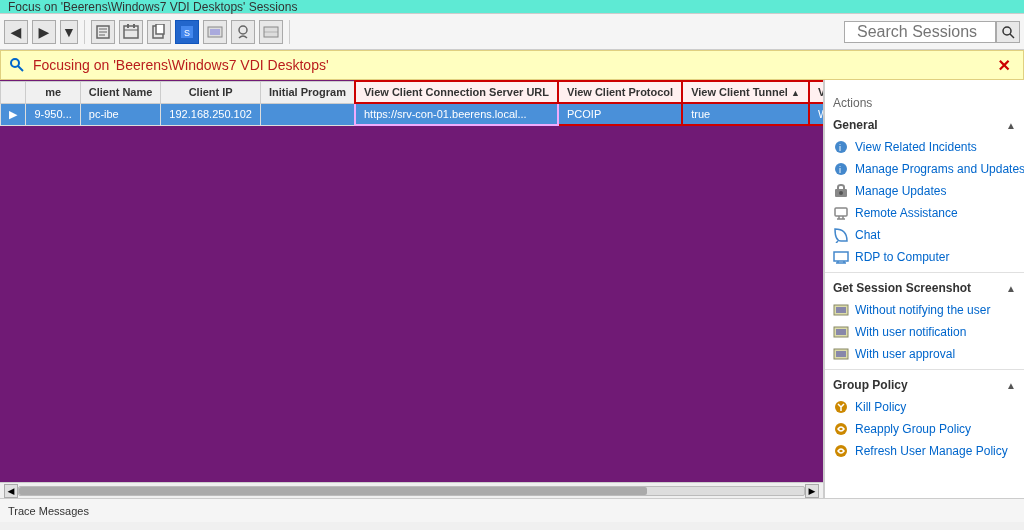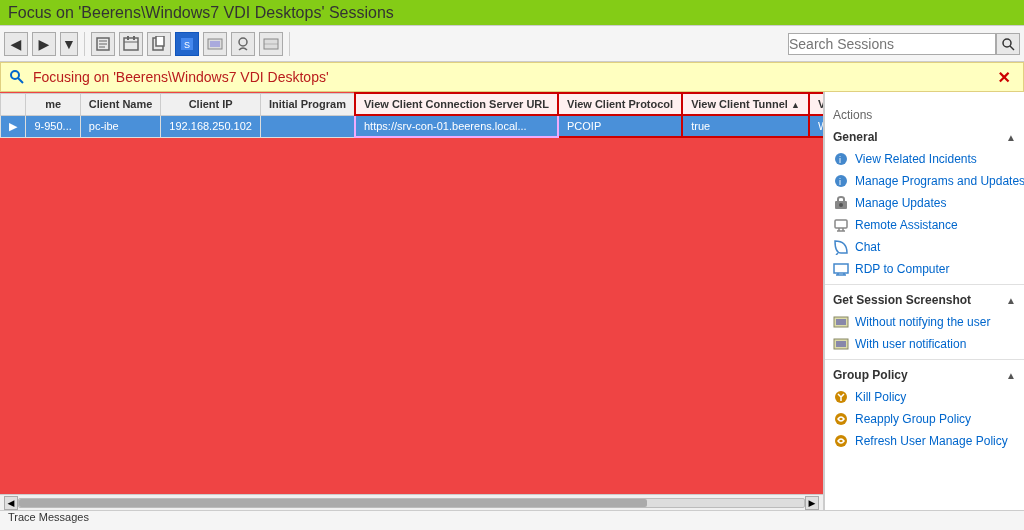--- a/index.html
+++ b/index.html
@@ -1,56 +1,56 @@
 <!DOCTYPE html>
 <html><head>
   <meta charset="utf-8">
   <style>
     * { margin: 0; padding: 0; box-sizing: border-box; }
     body { font-family: 'Segoe UI', Tahoma, Geneva, Verdana, sans-serif; font-size: 12px; background: #f0f0f0; overflow: hidden; width: 1024px; height: 530px; }
 
     
-    #title-bar { background: #84cc16; border-bottom: 1px solid #ccc; padding: 4px 8px; font-size: 16px; color: #333; height: 26px; display: flex; align-items: center; }
+    #title-bar { background: #5eead4; border-bottom: 1px solid #ccc; padding: 4px 8px; font-size: 12px; color: #333; height: 14px; display: flex; align-items: center; }
 
     
     #toolbar { background: #f5f5f5; border-bottom: 1px solid #ccc; height: 36px; display: flex; align-items: center; padding: 0 4px; gap: 4px; }
     .toolbar-btn { width: 24px; height: 24px; border: 1px solid #aaa; background: #e8e8e8; cursor: pointer; display: flex; align-items: center; justify-content: center; font-size: 14px; color: #333; }
     .toolbar-separator { width: 1px; height: 24px; background: #ccc; margin: 0 2px; }
     .toolbar-search { display: flex; align-items: center; margin-left: auto; }
-    .toolbar-search input { width: 208px; height: 22px; border: 1px solid #aaa; padding: 0 0; font-size: 14px; }
+    .toolbar-search input { width: 152px; height: 22px; border: 1px solid #aaa; padding: 0 12px; font-size: 16px; }
     .toolbar-search button { width: 24px; height: 22px; border: 1px solid #aaa; background: #e8e8e8; cursor: pointer; display: flex; align-items: center; justify-content: center; }
 
     
     #focus-bar { background: #ffffc0; border: 1px solid #e0d080; height: 30px; display: flex; align-items: center; padding: 0 8px; gap: 8px; }
     #focus-bar .focus-text { color: #b91c1c; font-size: 14px; flex: 1; }
     #focus-bar .close-btn { color: #cc0000; font-size: 16px; cursor: pointer; font-weight: bold; background: none; border: none; padding: 0 4px; }
 
     
     #main { display: flex; height: calc(530px - 22px - 36px - 30px - 24px); }
 
     
-    #left-panel { flex: 1; overflow: hidden; display: flex; flex-direction: column; border-right: 1px solid #ccc; background: #ef4444; }
+    #left-panel { flex: 1; overflow: hidden; display: flex; flex-direction: column; border-right: 1px solid #ccc; background: #701a75; }
 
     
     #table-container { flex: 1; overflow: auto; position: relative; }
     table { width: 100%; border-collapse: collapse; }
     table thead tr { background: #f0f0f0; }
     table thead th { border: 1px solid #ccc; padding: 4px 8px; font-weight: bold; color: #333; font-size: 11px; text-align: center; white-space: nowrap; }
     table tbody tr { background: #fff; }
     table tbody tr.selected { background: #4a90d9; color: #fff; }
     table tbody td { border: 1px solid #ddd; padding: 4px 8px; font-size: 11px; white-space: nowrap; }
 
     
     #h-scroll { height: 16px; background: #f0f0f0; border-top: 1px solid #ccc; display: flex; align-items: center; padding: 0 4px; }
     #h-scroll-track { flex: 1; height: 10px; background: #ddd; border: 1px solid #bbb; border-radius: 2px; position: relative; }
     #h-scroll-thumb { width: 80%; height: 100%; background: #aaa; border-radius: 2px; }
     .scroll-arrow { width: 14px; height: 14px; background: #e0e0e0; border: 1px solid #aaa; display: flex; align-items: center; justify-content: center; cursor: pointer; font-size: 9px; }
 
     
-    #status-bar { height: 24px; background: #f5f5f5; border-top: 1px solid #ccc; display: flex; padding: 0 8px; font-size: 11px; color: #333; }
+    #status-bar { height: 24px; background: #f5f5f5; border-top: 1px solid #ccc; display: flex; align-items: center; padding: 0 8px; font-size: 11px; color: #333; }
 
     
     #right-panel { width: 200px; background: #fff; border-left: 1px solid #ccc; overflow-y: auto; padding: 12px 0; }
 
     .actions-header { padding: 4px 8px; font-size: 12px; color: #666; font-weight: normal; }
     .section-header { padding: 4px 8px; font-weight: bold; color: #333; font-size: 12px; display: flex; align-items: center; justify-content: space-between; }
     .section-header .collapse-icon { color: #555; font-size: 10px; }
 
     .action-item { display: flex; align-items: center; padding: 3px 8px; gap: 6px; cursor: pointer; white-space: nowrap; font-size: 12px; color: #0066cc; }
     .action-icon { width: 16px; height: 16px; display: flex; align-items: center; justify-content: center; flex-shrink: 0; }
@@ -271,20 +271,29 @@
     <div class="action-item">
       <span class="action-icon">
         <svg width="16" height="16" viewBox="0 0 16 16">
             <rect x="1" y="3" width="14" height="10" fill="#dda" stroke="#886" stroke-width="1"></rect>
             <rect x="3" y="5" width="10" height="6" fill="#88a"></rect>
           </svg>
       </span>
       <span>With user notification</span>
     </div>
 
+    <div class="action-item">
+      <span class="action-icon">
+        <svg width="16" height="16" viewBox="0 0 16 16">
+            <rect x="1" y="3" width="14" height="10" fill="#dda" stroke="#886" stroke-width="1"></rect>
+            <rect x="3" y="5" width="10" height="6" fill="#88a"></rect>
+          </svg>
+      </span>
+      <span>With user approval</span>
+    </div>
 
     <div class="section-divider"></div>
 
     <div class="section-header">
       <span>Group Policy</span>
       <span class="collapse-icon">▲</span>
     </div>
 
     <div class="action-item">
       <span class="action-icon">

